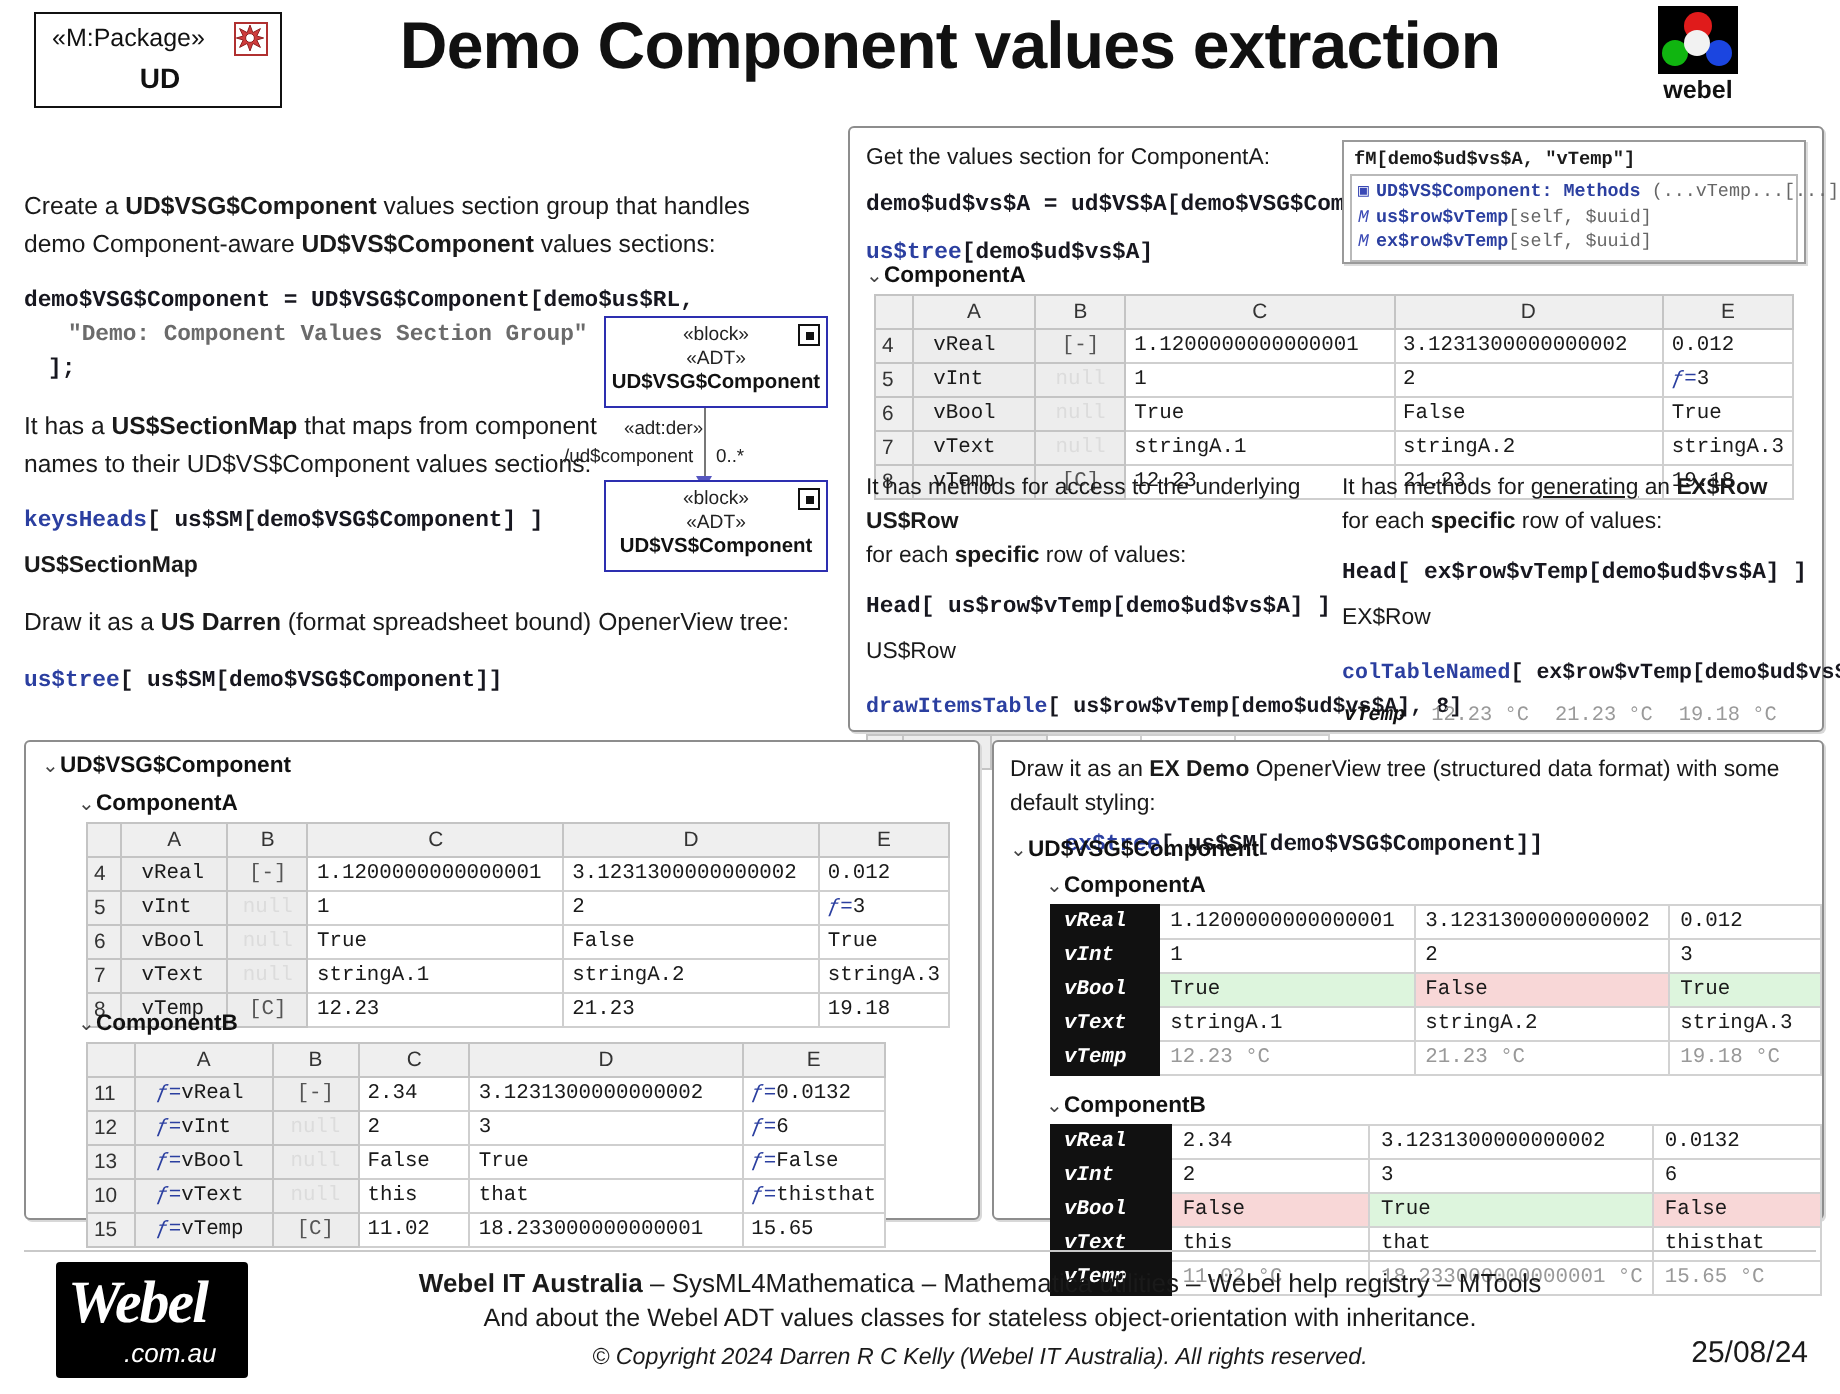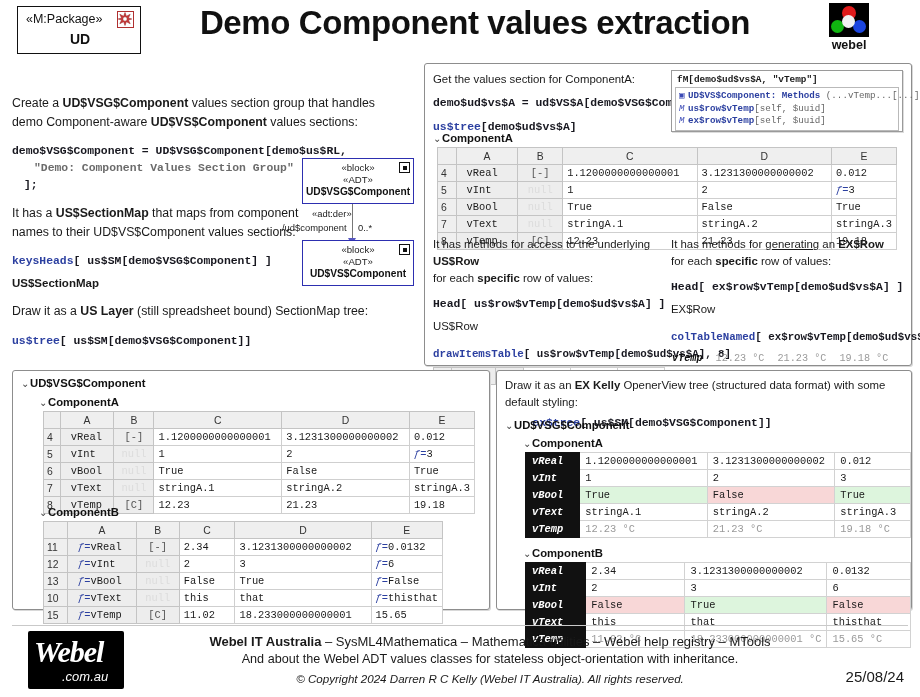--- a/index.html
+++ b/index.html
@@ -161,21 +161,21 @@
   <p class="ptext">
     <span>It has a </span><b>US$SectionMap</b><span> that maps from component</span>
   </p>
   <p class="ptext" style="margin-top:-2px;">names to their UD$VS$Component values sections:</p>
   <div style="height:9px"></div>
   <div class="codeline"><span class="fn">keysHeads</span><span>[ us$SM[demo$VSG$Component] ]</span></div>
   <div style="height:7px"></div>
   <div class="outlbl">US$SectionMap</div>
   <div style="height:13px"></div>
   <p class="ptext">
-    <span>Draw it as a </span><b>US Layer</b><span> (still spreadsheet bound) SectionMap tree:</span>
+    <span>Draw it as a </span><b>US Darren</b><span> (format spreadsheet bound) OpenerView tree:</span>
   </p>
   <div style="height:10px"></div>
   <div class="codeline"><span class="fn">us$tree</span><span>[ us$SM[demo$VSG$Component]]</span></div>
 </div>
 
 <div id="blocks">
   <div class="blk" style="left:6px;top:0;">
     <div class="blkicon">
         <i></i>
       </div>
@@ -444,21 +444,21 @@
       <td>11.02</td>
       <td>18.233000000000001</td>
       <td>15.65</td>
     </tr>
   </tbody>
     </table>
 </div>
 
 <div class="panel" id="p-br">
   <div class="pt" style="position:absolute;left:8px;top:6px;width:400px;">
-    <span>Draw it as an </span><b>EX Kelly</b><span> OpenerView tree (structured data format) with some default styling:</span>
+    <span>Draw it as an </span><b>EX Demo</b><span> OpenerView tree (structured data format) with some default styling:</span>
   </div>
   <div class="codeline" style="position:absolute;left:8px;top:27px;">
     <span class="fn">ex$tree</span><span>[ us$SM[demo$VSG$Component]]</span>
   </div>
   <div class="tnode" style="position:absolute;left:8px;top:48px;">
     <span class="tcaret">⌄</span><span>UD$VSG$Component</span>
   </div>
   <div class="tnode" style="position:absolute;left:26px;top:66px;">
     <span class="tcaret">⌄</span><span>ComponentA</span>
   </div>

